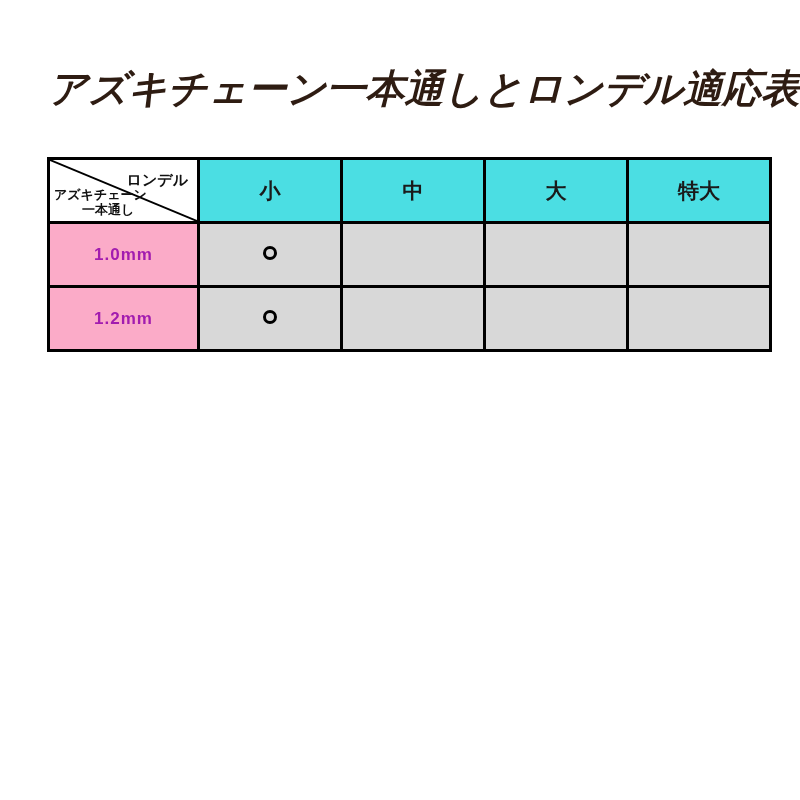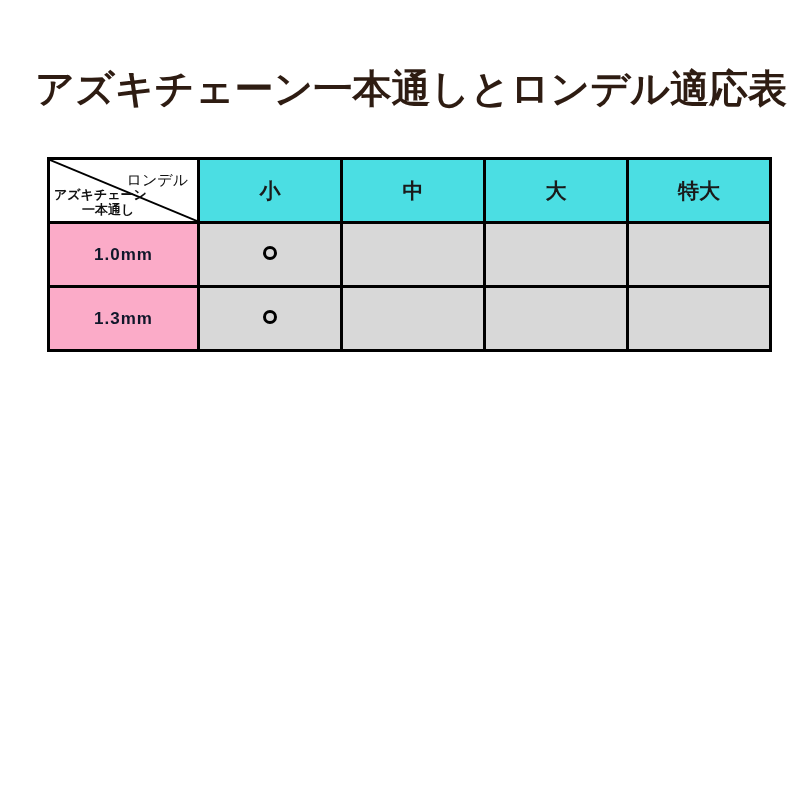--- a/index.html
+++ b/index.html
@@ -5,27 +5,28 @@
   * { margin: 0; padding: 0; box-sizing: border-box; }
   html, body {
     width: 800px; height: 800px;
     background: #ffffff;
     font-family: "Liberation Sans", "DejaVu Sans", sans-serif;
     position: relative;
     overflow: hidden;
   }
   .page-title {
     position: absolute;
-    left: 35px; top: 62px;
+    left: 48px; top: 62px;
     width: 712px;
     font-size: 39px;
     font-weight: 800;
     color: #2e1c12;
     letter-spacing: 0px;
     white-space: nowrap;
+    font-style: italic;
   }
   table.compat {
     position: absolute;
     left: 47px; top: 157px;
     border-collapse: collapse;
     table-layout: fixed;
   }
   table.compat th, table.compat td {
     border: 3px solid #000000;
     height: 64px;
@@ -38,21 +39,21 @@
   th.col-head {
     background: #4bdee3;
     font-size: 21px;
     font-weight: 700;
     color: #1a1a1a;
   }
   th.row-label {
     background: #fbabc8;
     font-size: 17px;
     font-weight: 700;
-    color: #0f172a;
+    color: #a21caf;
     letter-spacing: 1px;
     margin-left: 35px;
   }
   td.cell { background: #d8d8d8; }
   .maru {
     display: inline-block;
     width: 14px; height: 14px;
     border: 3px solid #000000;
     border-radius: 50%;
     background: transparent;
@@ -65,21 +66,21 @@
   .corner-diag {
     position: absolute;
     left: 0; top: 0;
     width: 100%; height: 100%;
     display: block;
   }
   .corner-top {
     position: absolute;
     right: 9px; top: 11px;
     font-size: 15px;
-    font-weight: 400;
+    font-weight: 700;
     color: #111;
   }
   .corner-bottom {
     position: absolute;
     left: 4px; bottom: 3px;
     font-size: 13px;
     font-weight: 700;
     color: #111;
     text-align: left;
     line-height: 1.15;
@@ -119,20 +120,20 @@
   </thead>
   <tbody id="table-body">
       <tr>
         <th class="row-label">1.0mm</th>
         <td class="cell"><span class="maru"></span></td>
         <td class="cell"></td>
         <td class="cell"></td>
         <td class="cell"></td>
       </tr>
       <tr>
-        <th class="row-label">1.3mm</th>
+        <th class="row-label">1.2mm</th>
         <td class="cell"><span class="maru"></span></td>
         <td class="cell"></td>
         <td class="cell"></td>
         <td class="cell"></td>
       </tr>
     </tbody>
 </table>
 
 </body></html>

